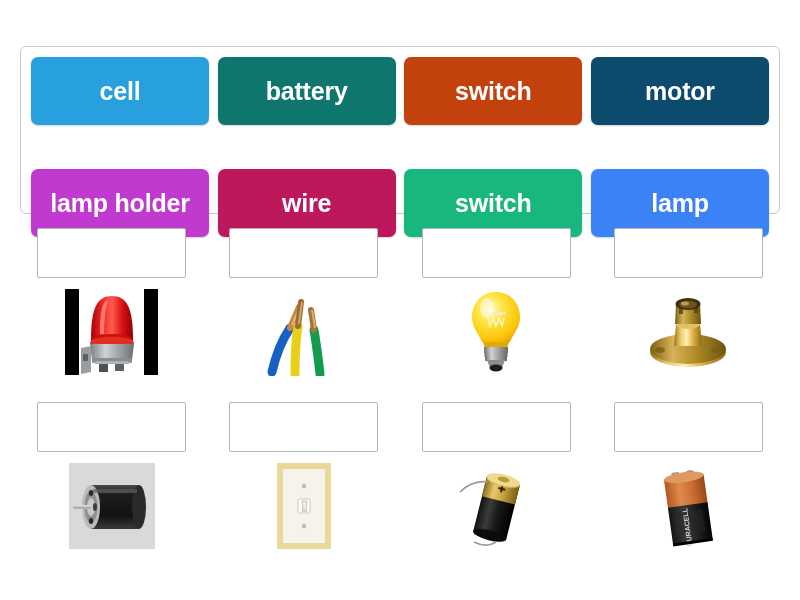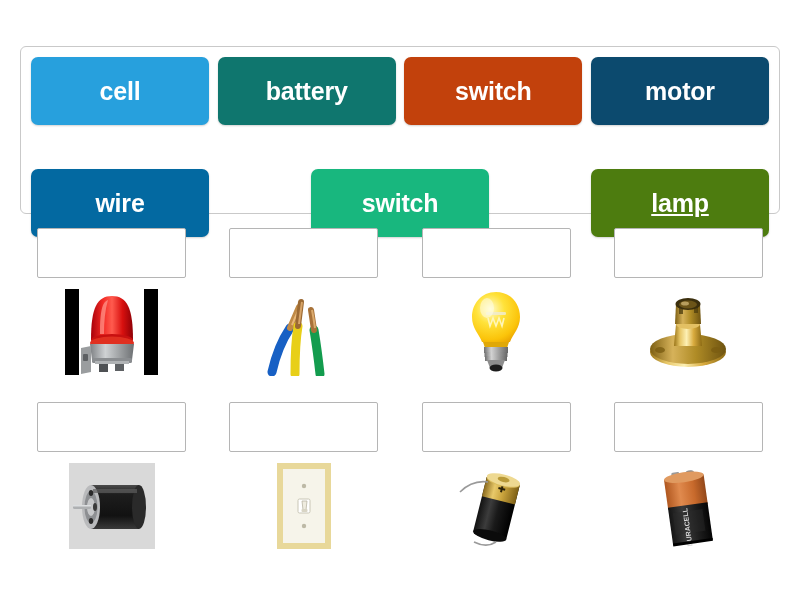--- a/index.html
+++ b/index.html
@@ -124,23 +124,24 @@
   <div class="wordbank">
 
     <div class="wb-row">
       <div class="tile" style="background-color: rgb(39, 160, 221);">cell</div>
       <div class="tile" style="background-color: #0f766e;">battery</div>
       <div class="tile" style="background-color: #c2410c;">switch</div>
       <div class="tile" style="background-color: #0c4a6e;">motor</div>
     </div>
 
     <div class="wb-row">
-      <div class="tile" style="background-color: #0369a1;">wire</div>
+      <div class="tile" style="background-color: rgb(193, 58, 208);">lamp holder</div>
+      <div class="tile" style="background-color: #be185d;">wire</div>
       <div class="tile" style="background-color: rgb(24, 183, 126);">switch</div>
-      <div class="tile" style="background-color: #4d7c0f; text-decoration: underline;">lamp</div>
+      <div class="tile" style="background-color: #3b82f6;">lamp</div>
     </div>
 
   </div>
 
   <div class="grid">
 
     <div class="grid-row">
 
       <div class="cell">
         <div class="dropzone"></div>

